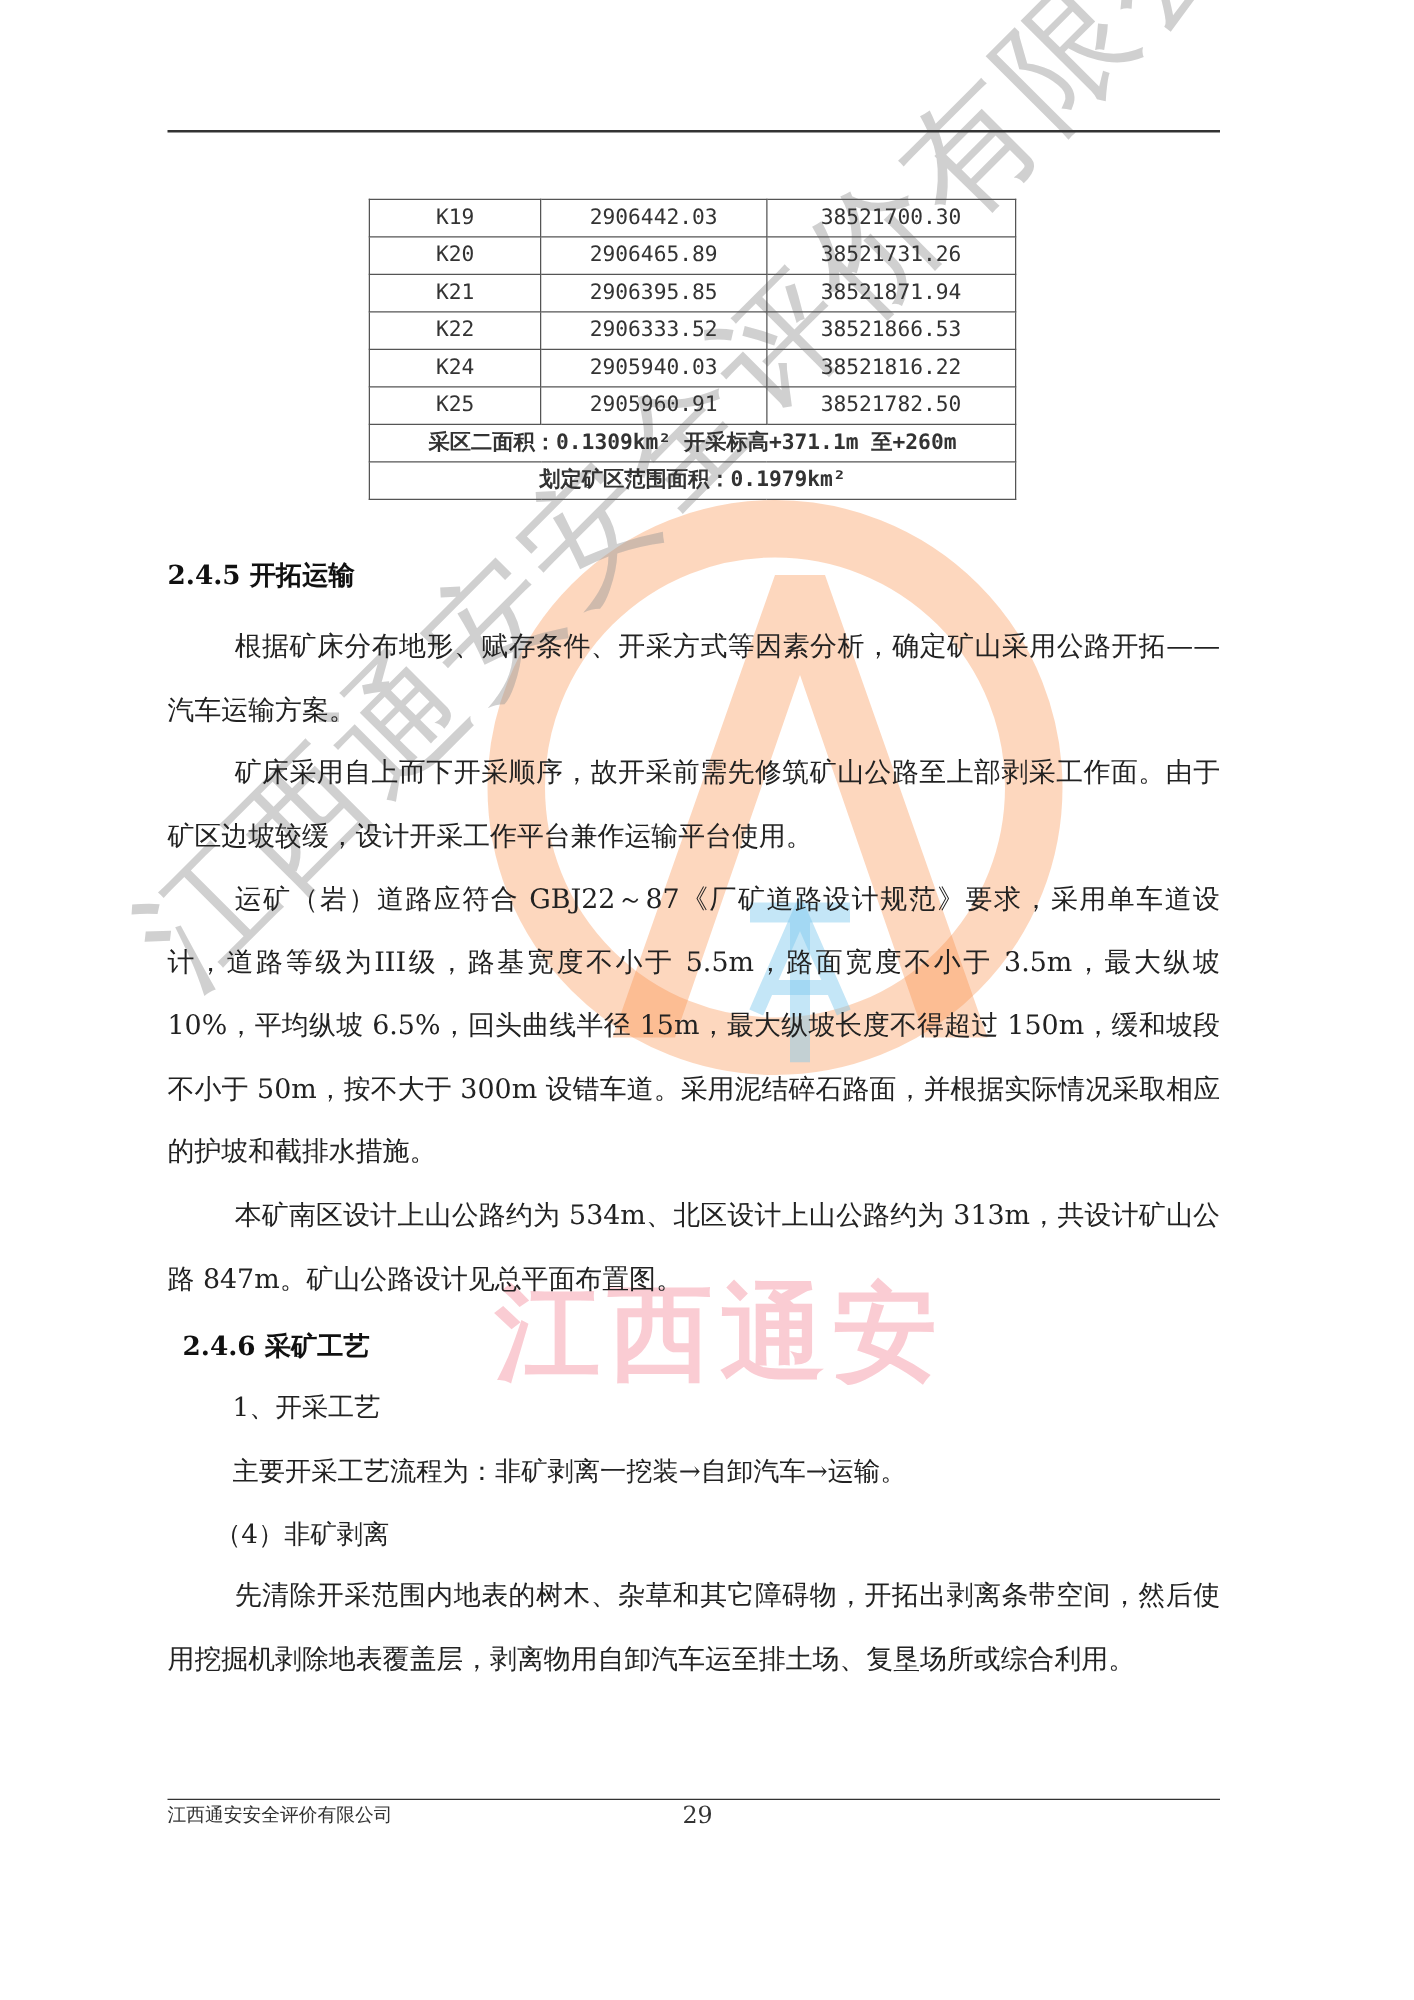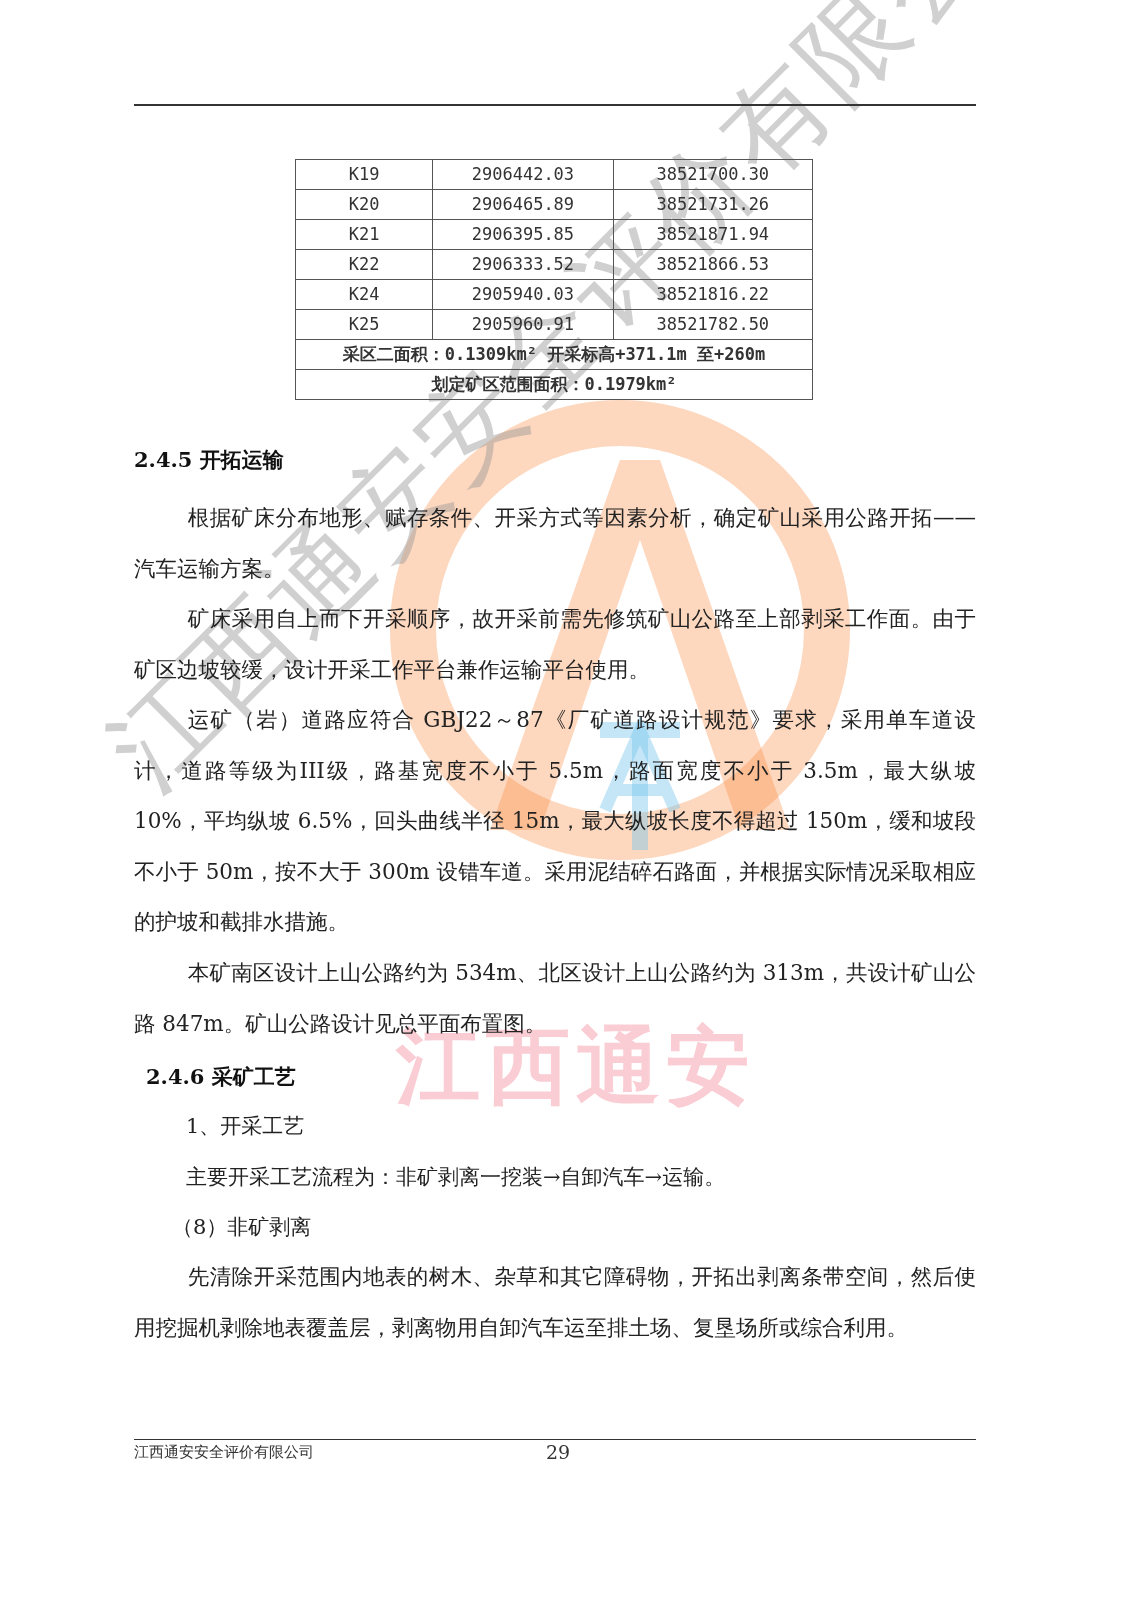--- a/index.html
+++ b/index.html
@@ -104,19 +104,19 @@
 
   <div class="h2" style="top:428px;margin-top:18px;">2.4.5 开拓运输</div>
   <div class="p indent" style="top:493px;">根据矿床分布地形、赋存条件、开采方式等因素分析，确定矿山采用公路开拓——汽车运输方案。</div>
   <div class="p indent" style="top:594px;">矿床采用自上而下开采顺序，故开采前需先修筑矿山公路至上部剥采工作面。由于矿区边坡较缓，设计开采工作平台兼作运输平台使用。</div>
   <div class="p indent" style="top:695px;">运矿（岩）道路应符合 GBJ22～87《厂矿道路设计规范》要求，采用单车道设计，道路等级为III级，路基宽度不小于 5.5m，路面宽度不小于 3.5m，最大纵坡 10%，平均纵坡 6.5%，回头曲线半径 15m，最大纵坡长度不得超过 150m，缓和坡段不小于 50m，按不大于 300m 设错车道。采用泥结碎石路面，并根据实际情况采取相应的护坡和截排水措施。</div>
   <div class="p indent" style="top:948px;">本矿南区设计上山公路约为 534m、北区设计上山公路约为 313m，共设计矿山公路 847m。矿山公路设计见总平面布置图。</div>
 
   <div class="h2" style="top:1063px;margin-left:12px;">2.4.6 采矿工艺</div>
   <div class="p1" style="top:1112px;">1、开采工艺</div>
   <div class="p1" style="top:1163px;">主要开采工艺流程为：非矿剥离一挖装→自卸汽车→运输。</div>
-  <div class="p1" style="top:1213px; left:172px;">（8）非矿剥离</div>
+  <div class="p1" style="top:1213px; left:172px;">（4）非矿剥离</div>
   <div class="p indent" style="top:1252px;">先清除开采范围内地表的树木、杂草和其它障碍物，开拓出剥离条带空间，然后使用挖掘机剥除地表覆盖层，剥离物用自卸汽车运至排土场、复垦场所或综合利用。</div>
 
   <div class="footer-rule"></div>
   <div class="footer-left">江西通安安全评价有限公司</div>
   <div class="footer-page">29</div>
 </div>
 
 </body></html>

